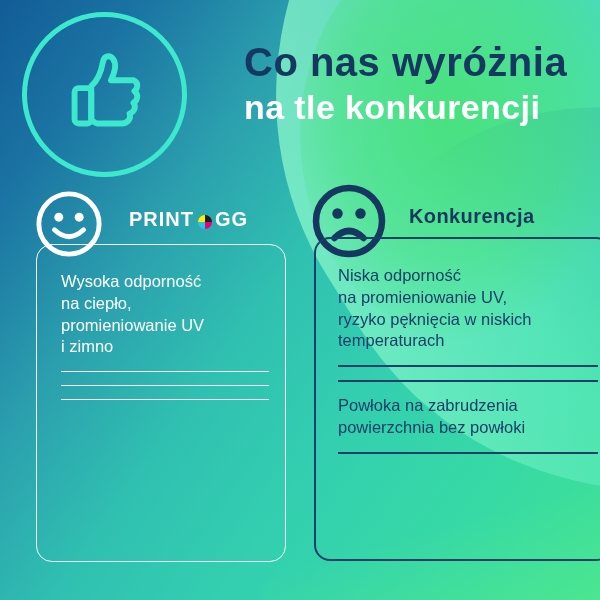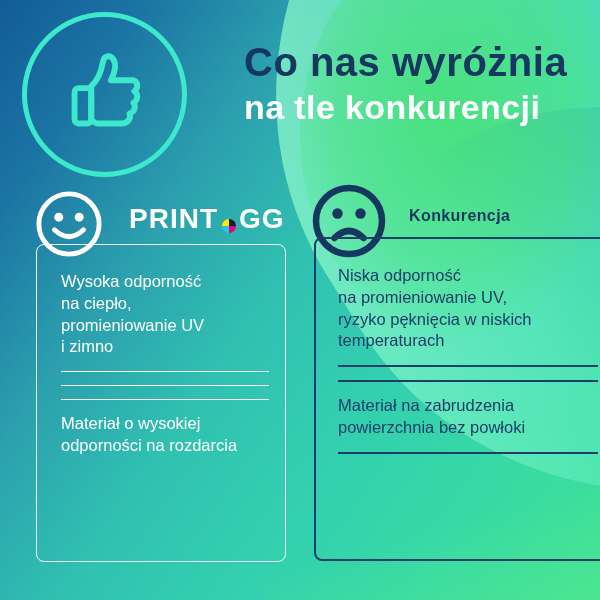--- a/index.html
+++ b/index.html
@@ -26,27 +26,27 @@
   .title-block{position:absolute;left:244px;top:40px;}
   .title-main{font-size:40px;line-height:1.12;font-weight:800;color:#16375f;letter-spacing:.5px;}
   .title-sub{font-size:34px;line-height:1.1;font-weight:800;color:#ffffff;margin-top:4px;letter-spacing:.4px;}
 
   
   .col-head{position:absolute;display:flex;align-items:center;}
   .col-head-left{left:35px;top:190px;}
   .col-head-right{left:311px;top:183px;}
   .face{flex:0 0 auto;}
   .brand{display:flex;align-items:flex-end;margin-left:26px;margin-bottom:14px;}
-  .brand-part{font-size:28px;font-weight:800;color:#ffffff;letter-spacing:1px;line-height:1;}
+  .brand-part{font-size:20px;font-weight:800;color:#ffffff;letter-spacing:1px;line-height:1;}
   .cmyk-dot{width:14px;height:14px;border-radius:50%;margin:0 3px 0 4px;
     background:conic-gradient(#1d1d1b 0deg 90deg,#e6007e 90deg 180deg,#29c5e8 180deg 270deg,#ffed00 270deg 360deg);}
-  .competitor-label{font-size:16px;font-weight:800;color:#16375f;letter-spacing:.4px;margin-left:22px;margin-bottom:14px;}
+  .competitor-label{font-size:20px;font-weight:800;color:#16375f;letter-spacing:.4px;margin-left:22px;margin-bottom:14px;}
 
   
-  .box{position:absolute;border-radius:8px;box-sizing:border-box;}
+  .box{position:absolute;border-radius:16px;box-sizing:border-box;}
   .box-left{left:36px;top:244px;width:250px;height:318px;border:1.6px solid rgba(255,255,255,.95);
     padding:26px 16px 0 24px;color:#ffffff;}
   .box-right{left:314px;top:237px;width:298px;height:324px;border:2.2px solid #1b3f69;
     padding:26px 12px 0 22px;color:#1b3f69;}
   .box-item{font-size:16.5px;line-height:1.32;font-weight:500;white-space:pre-line;}
   .sep{height:0;border-top:1.6px solid currentColor;margin:13px 0;}
   .box-right .sep{border-top-width:2.2px;}
 </style>
 </head>
 <body>
@@ -101,28 +101,26 @@
   </div>
 
   <div class="box box-left">
     <div class="box-item">Wysoka odporność
 na ciepło,
 promieniowanie UV
 i zimno</div>
     <div class="sep"></div>
     <div class="sep"></div>
     <div class="sep"></div>
-    <div class="box-item">Materiał o wysokiej
-odporności na rozdarcia</div>
   </div>
 
   <div class="box box-right">
     <div class="box-item">Niska odporność
 na promieniowanie UV,
 ryzyko pęknięcia w niskich
 temperaturach</div>
     <div class="sep"></div>
     <div class="sep"></div>
-    <div class="box-item">Materiał na zabrudzenia
+    <div class="box-item">Powłoka na zabrudzenia
 powierzchnia bez powłoki</div>
     <div class="sep"></div>
   </div>
 </div>
 
 </body></html>

